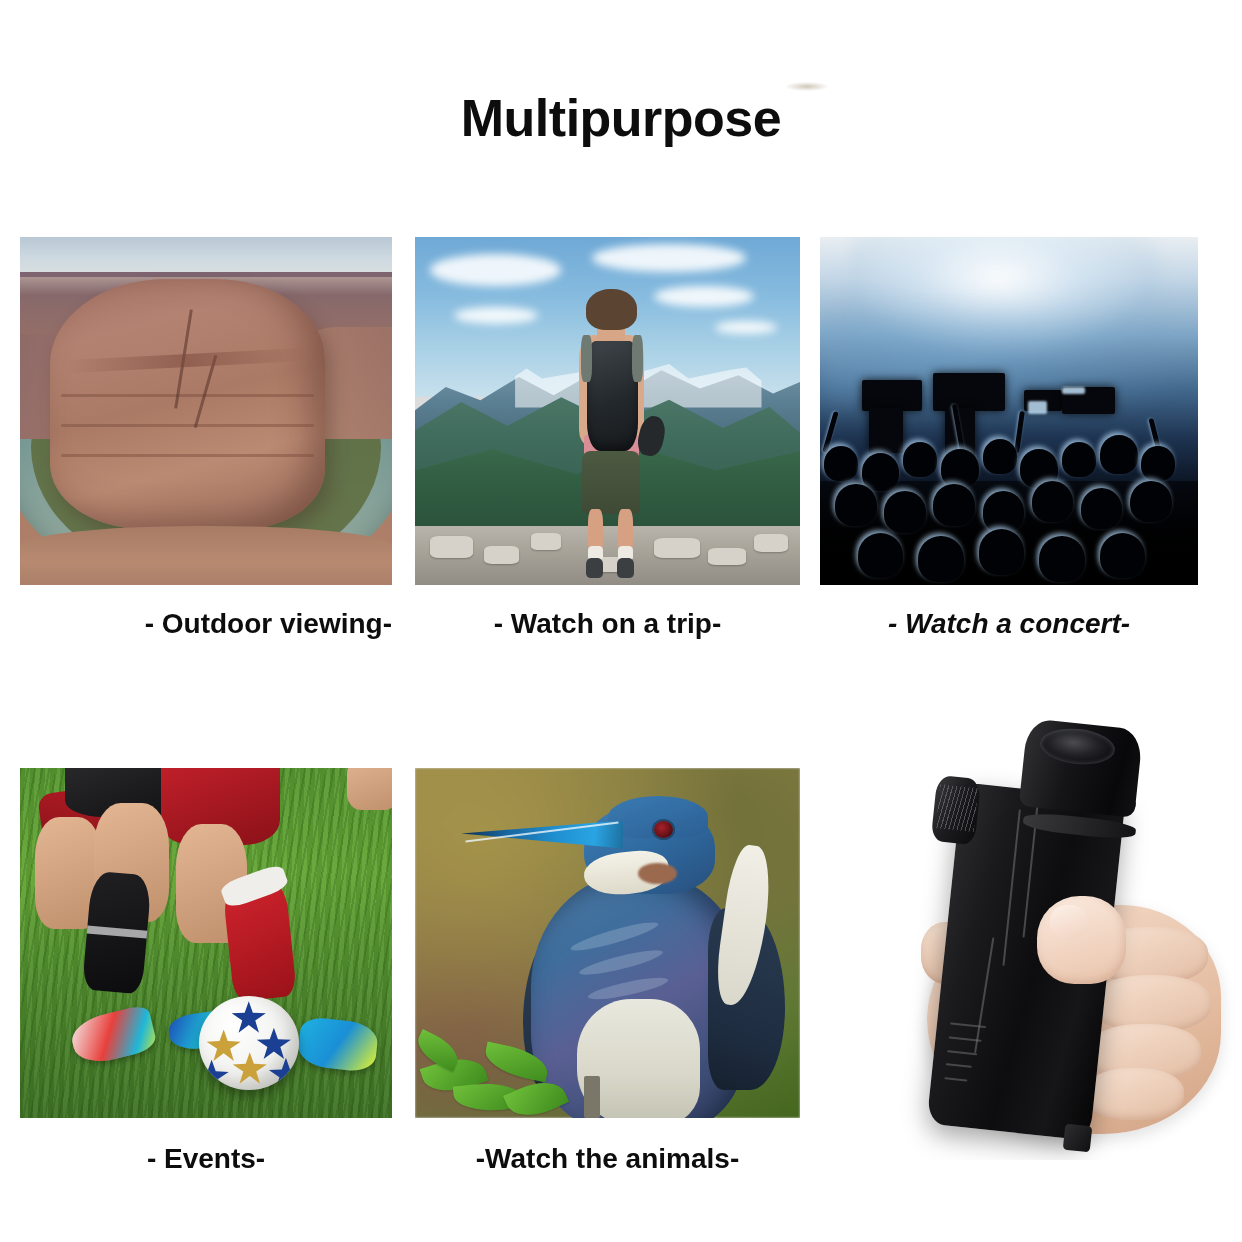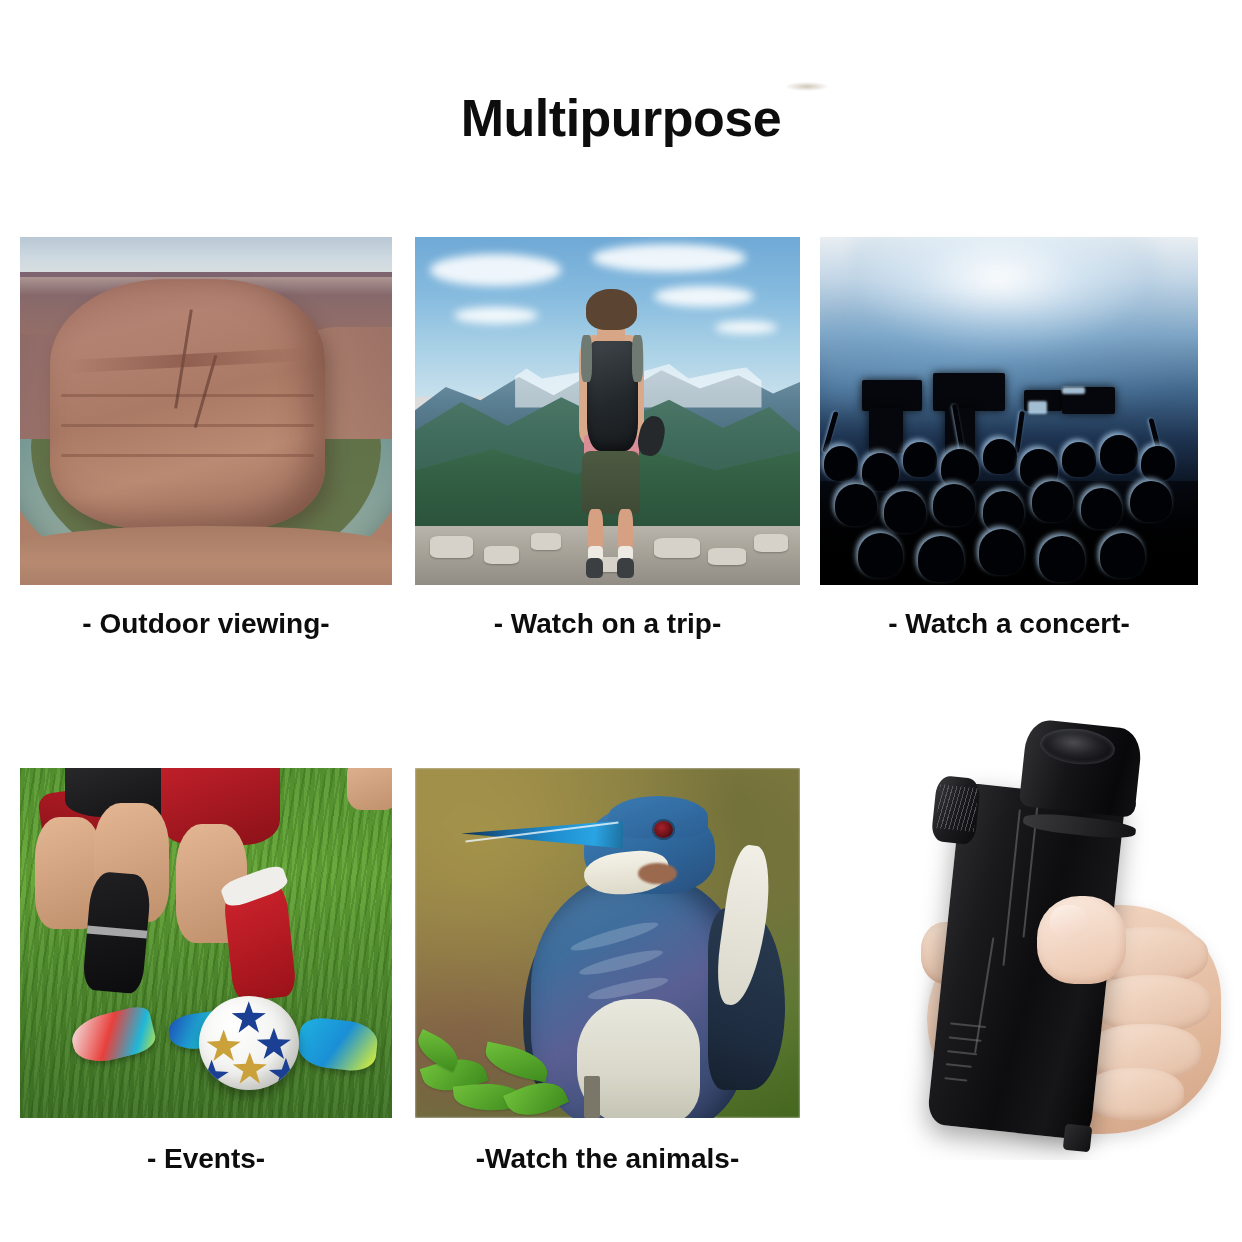--- a/index.html
+++ b/index.html
@@ -50,23 +50,23 @@
     font-size: 28px;
     font-weight: bold;
     color: #0d0d0d;
     white-space: nowrap;
   }
 
   
   #photo-outdoor   { left: 20px;  top: 237px;  width: 372px; height: 348px; }
   #photo-trip      { left: 415px; top: 237px;  width: 385px; height: 348px; }
   #photo-concert   { left: 820px; top: 237px;  width: 378px; height: 348px; }
-  #cap-outdoor     { left: 20px;  top: 608px;  width: 372px; }
+  #cap-outdoor     { left: 20px;  top: 608px;  width: 372px; text-align: right; }
   #cap-trip        { left: 415px; top: 608px;  width: 385px; }
-  #cap-concert     { left: 820px; top: 608px;  width: 378px; }
+  #cap-concert     { left: 820px; top: 608px;  width: 378px; font-style: italic; }
 
   
   #photo-events    { left: 20px;  top: 768px;  width: 372px; height: 350px; }
   #photo-animals   { left: 415px; top: 768px;  width: 385px; height: 350px; }
   #cap-events      { left: 20px;  top: 1143px; width: 372px; }
   #cap-animals     { left: 415px; top: 1143px; width: 385px; }
 
   
   #product-shot    { left: 900px; top: 720px;  width: 342px; height: 440px; }
 

